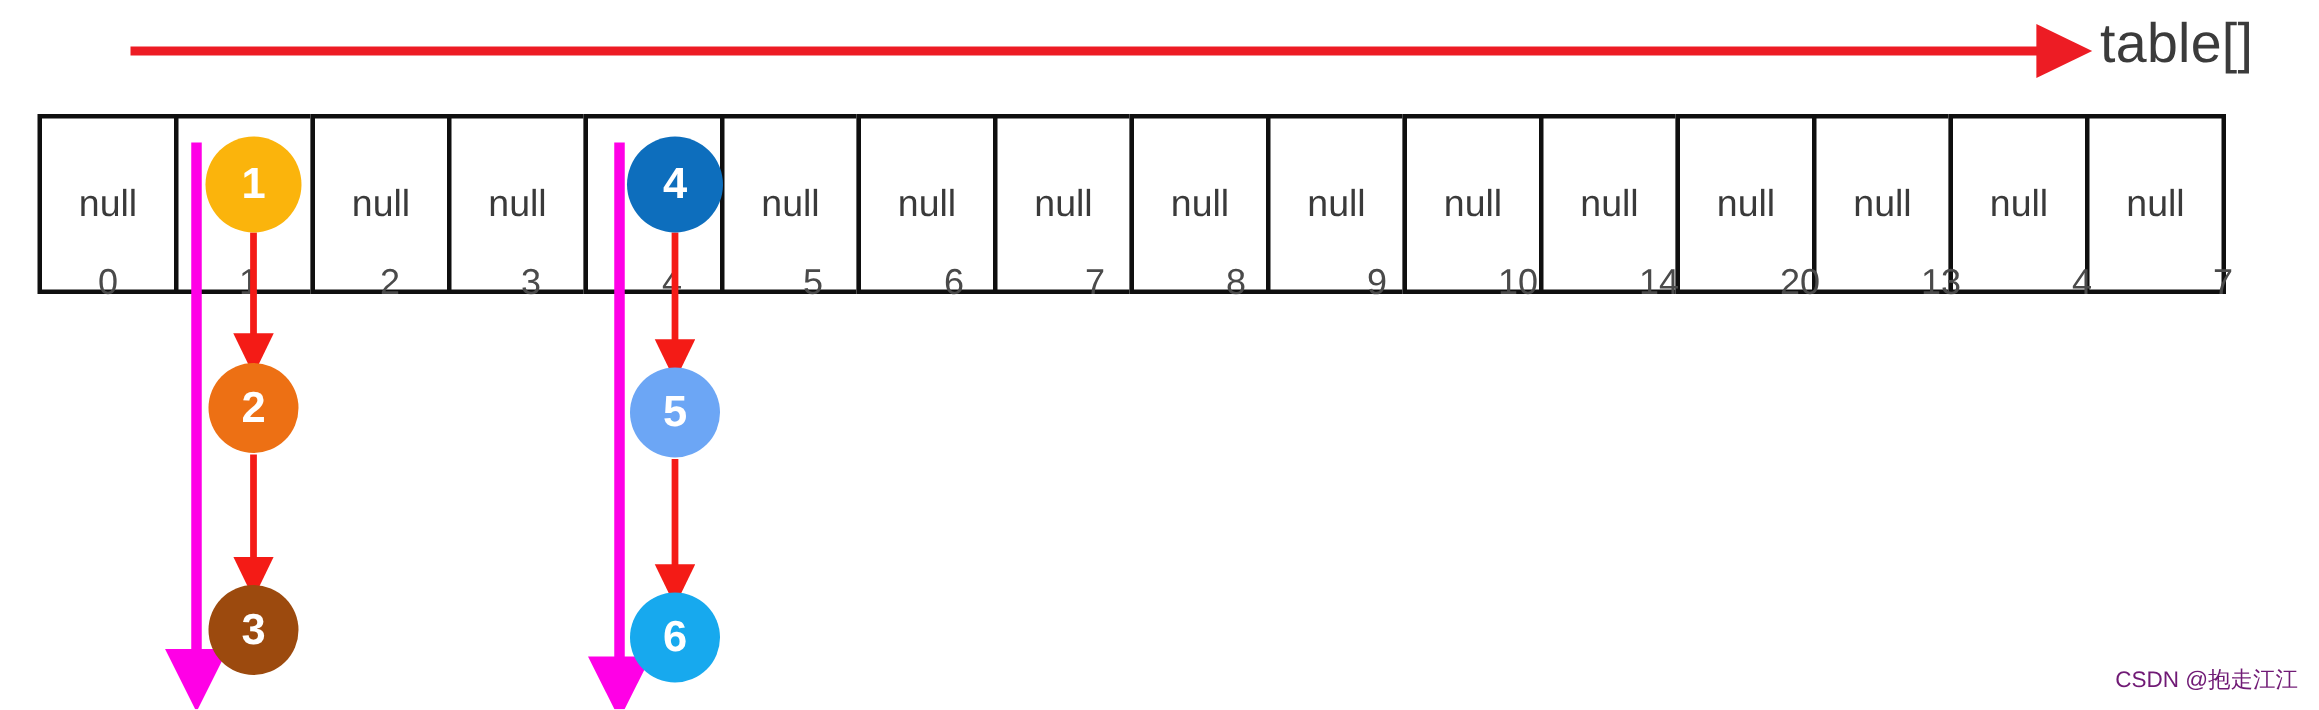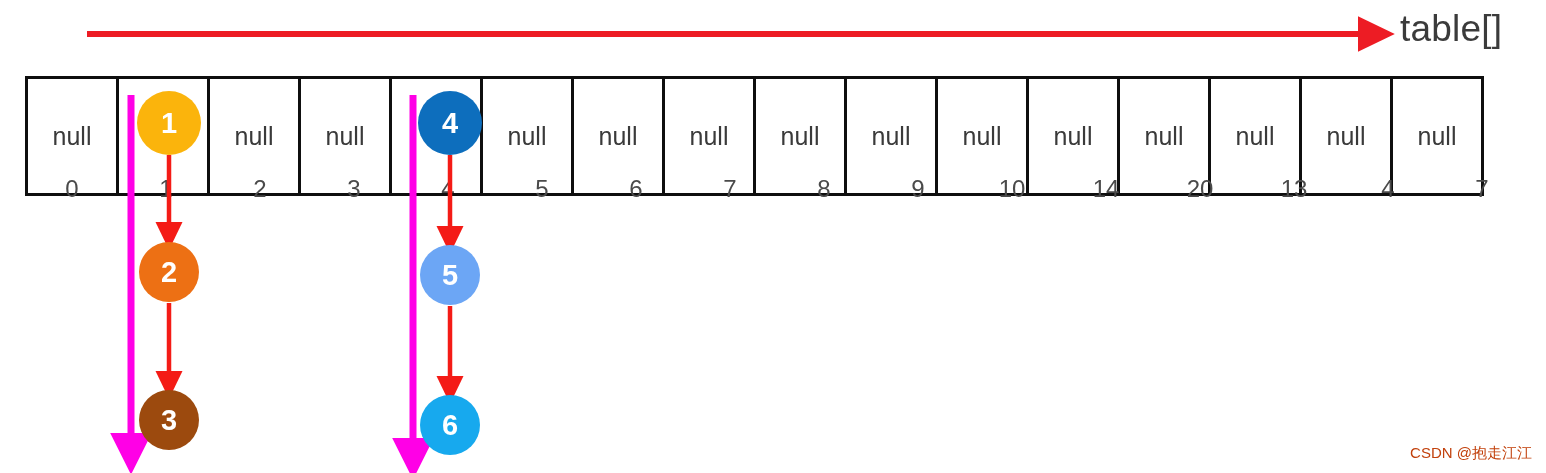--- a/index.html
+++ b/index.html
@@ -99,21 +99,21 @@
   }
   .layer-under { z-index: 4; }
   .layer-over  { z-index: 5; }
 
   
   .watermark {
     position: absolute;
     right: 14px;
     bottom: 10px;
     font-size: 15px;
-    color: #c2410c;
+    color: #701a75;
     font-family: "Liberation Sans", sans-serif;
     white-space: nowrap;
     z-index: 9;
   }
 </style>
 </head>
 <body>
 
 <div id="stage">
 

